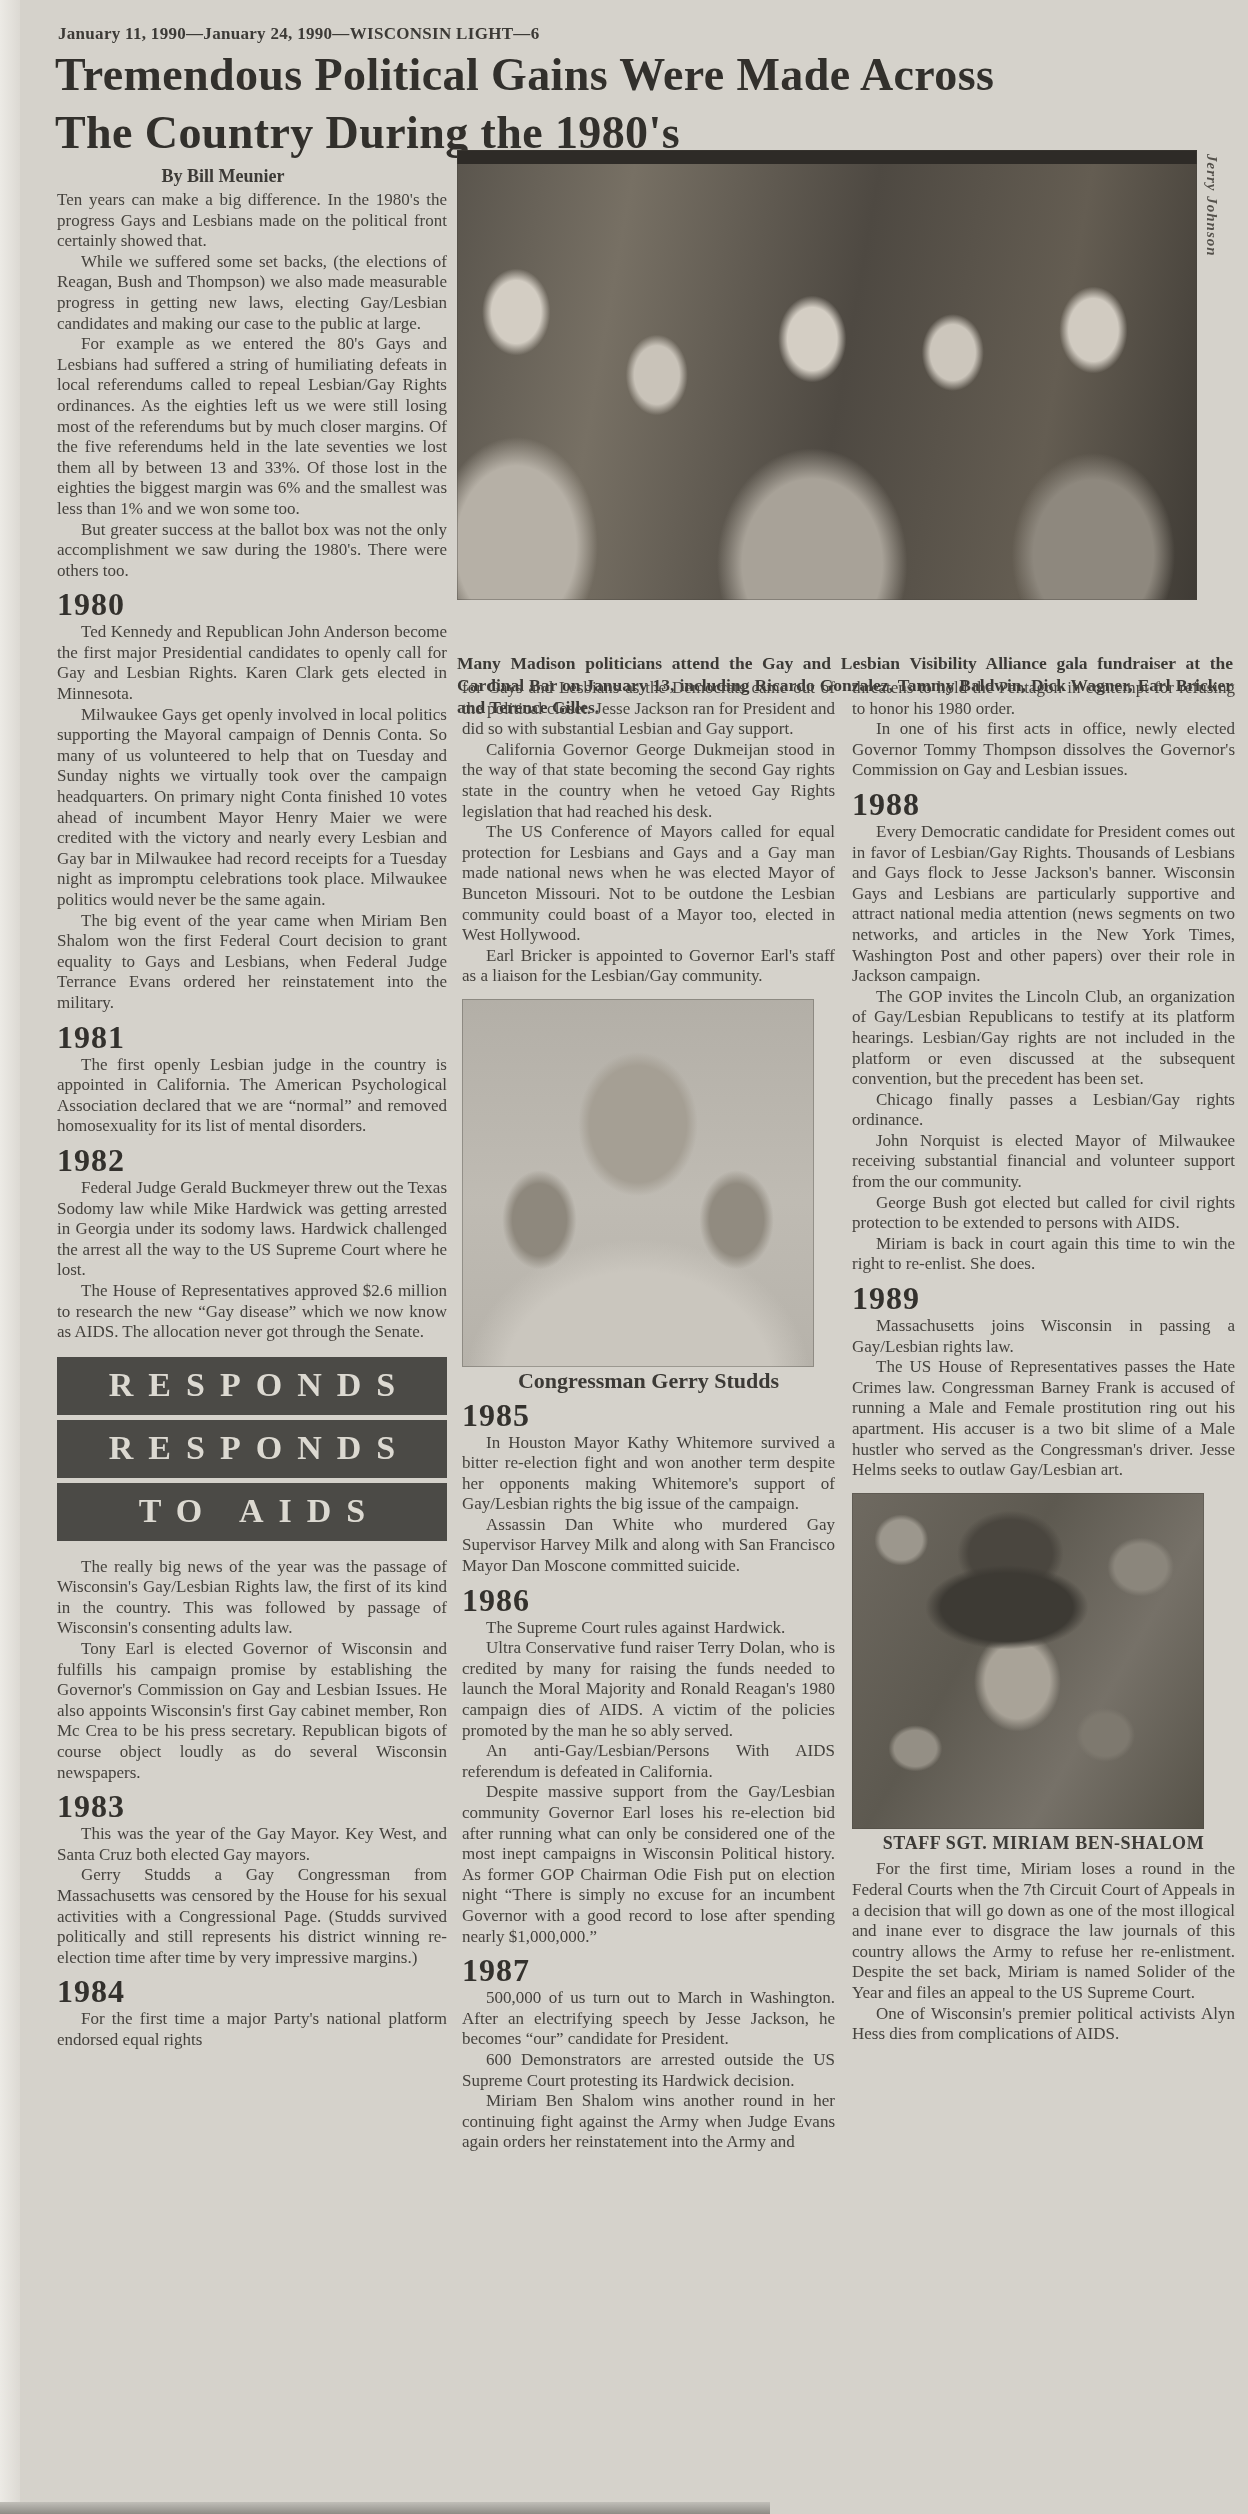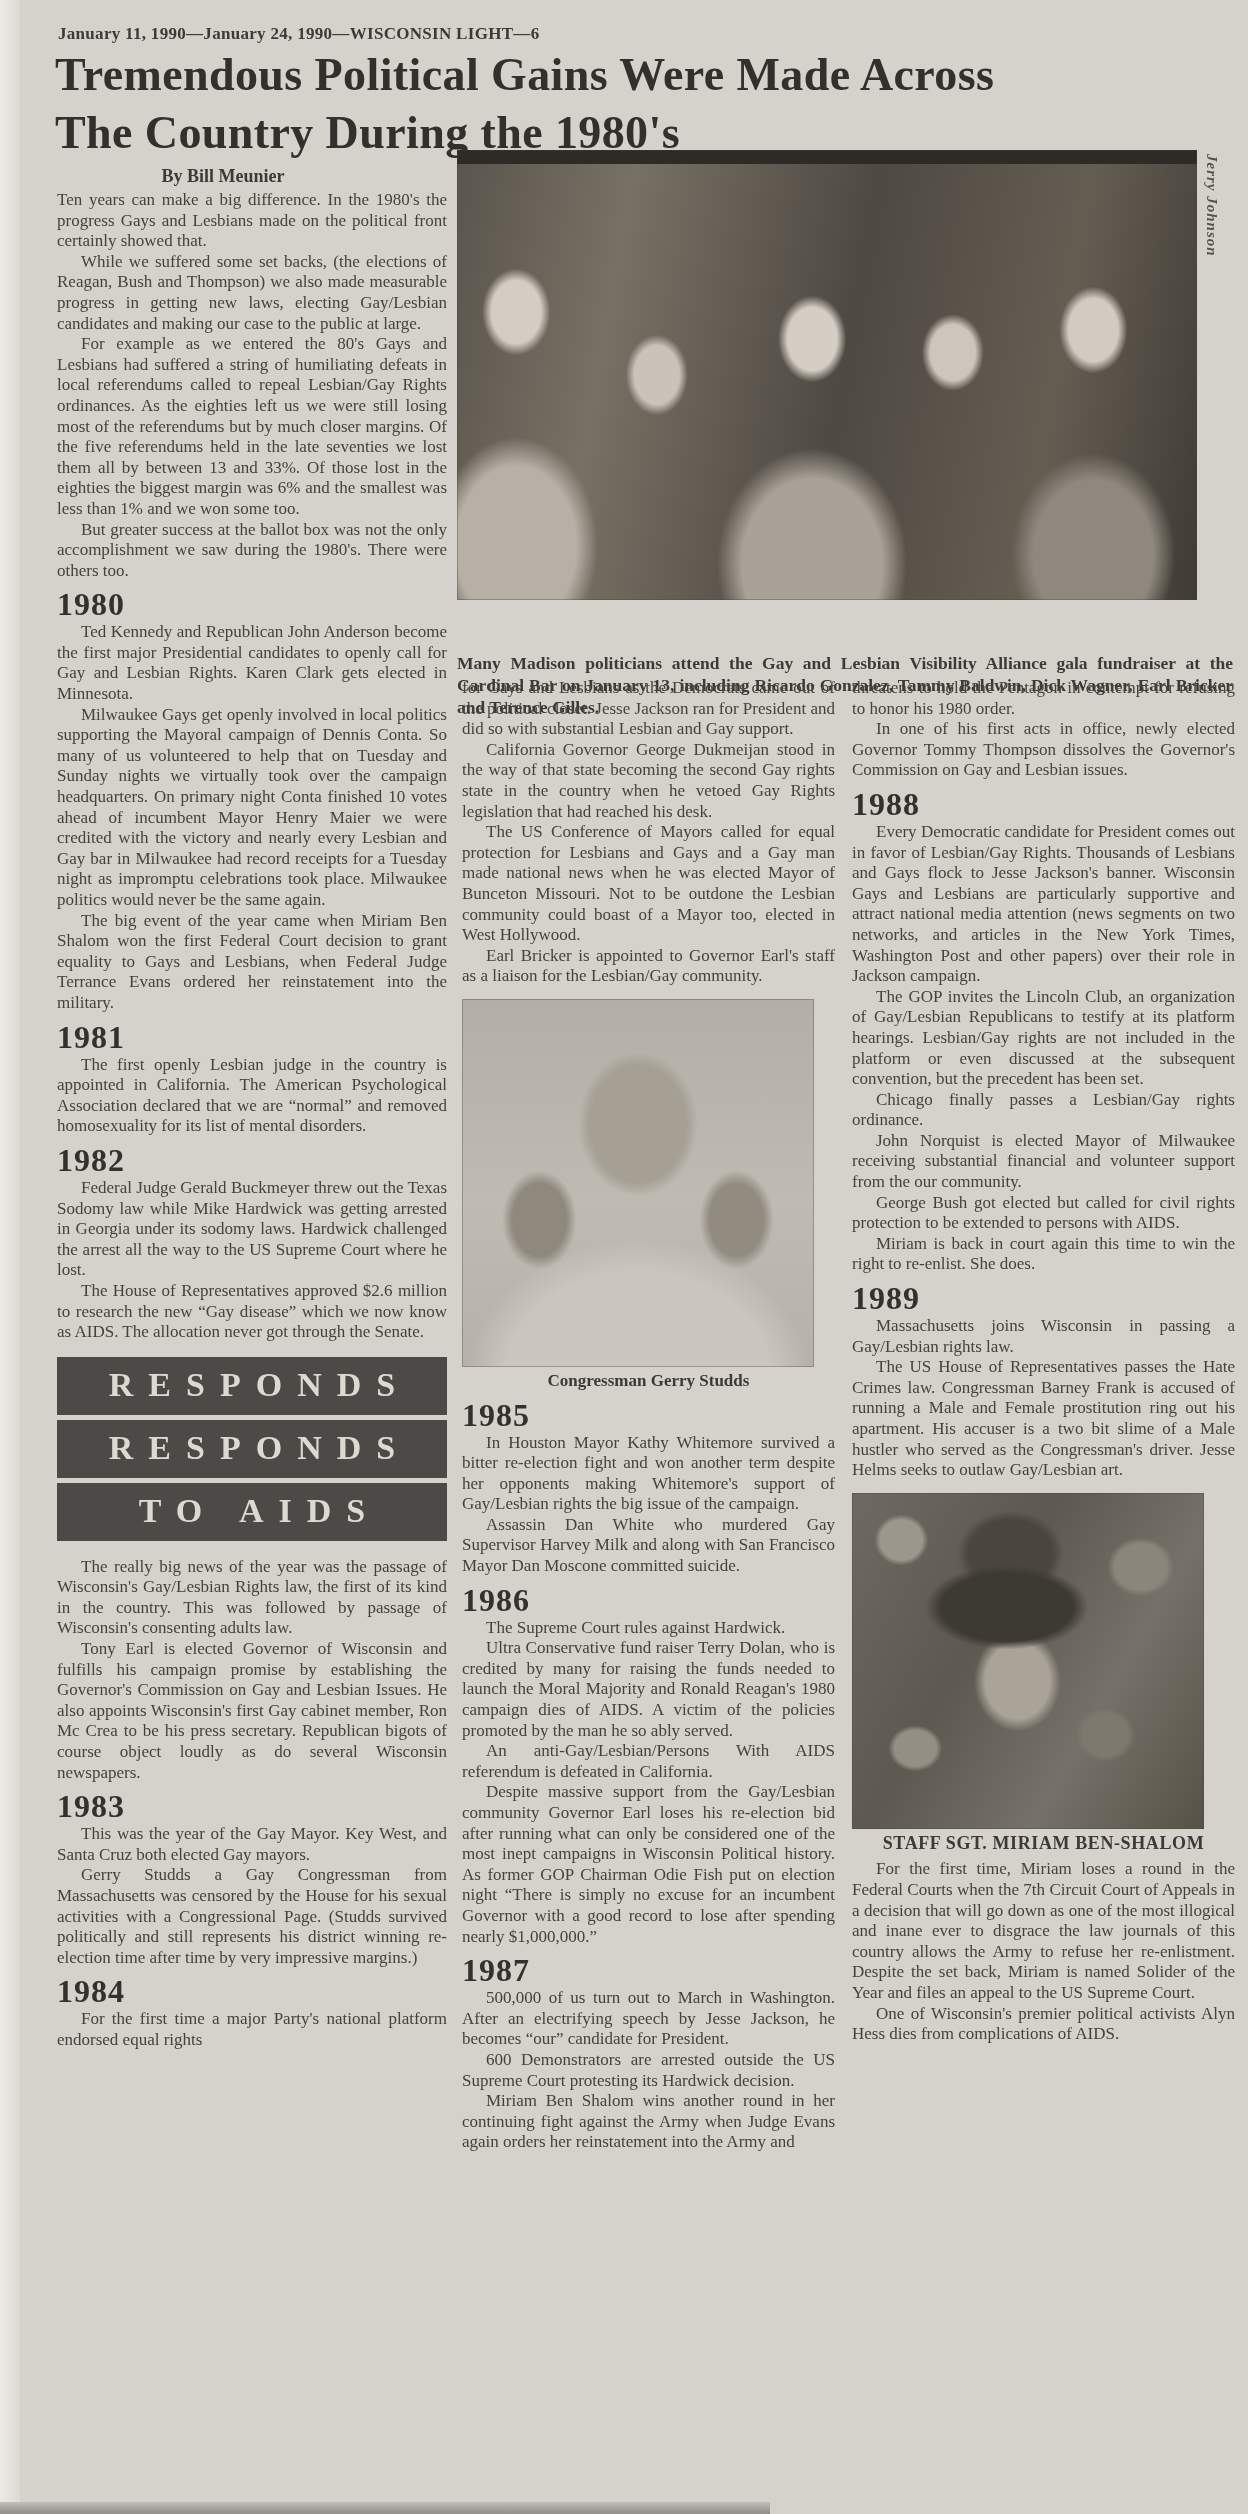--- a/index.html
+++ b/index.html
@@ -28,21 +28,21 @@
 
   .aids-box{margin:14px 0 16px;}
   .aids-box .bar{height:58px;margin-bottom:5px;background:#4b4a46;color:#dcd9d1;
         display:flex;align-items:center;justify-content:center;
         font-size:34px;font-weight:bold;letter-spacing:15px;padding-left:15px;box-sizing:border-box;}
 
   figure.photo-block{margin:12px 0 4px;position:relative;}
   .photo{box-shadow:inset 0 0 0 1px rgba(70,67,60,.35);}
   .credit{position:absolute;top:4px;right:-23px;writing-mode:vertical-rl;
         font-style:italic;font-weight:bold;font-size:15px;color:#55524c;letter-spacing:1px;}
-  .photo-cap{text-align:center;font-weight:bold;font-size:17px;margin:4px 0 6px;color:#3c3a36;}
+  .photo-cap{text-align:center;font-weight:bold;font-size:22px;margin:4px 0 6px;color:#3c3a36;}
   .photo-cap.caps{font-size:18px;letter-spacing:.6px;}
 
   
   #gala{position:absolute;left:457px;top:150px;width:740px;height:450px;margin:0;}
   #gala .photo{width:100%;height:100%;
     background:
       linear-gradient(#2e2b27 0 14px, rgba(0,0,0,0) 14px),
       radial-gradient(55px 70px at 8% 36%, #d3cdc3 0 45%, rgba(0,0,0,0) 62%),
       radial-gradient(50px 65px at 27% 50%, #c9c3b9 0 45%, rgba(0,0,0,0) 62%),
       radial-gradient(55px 70px at 48% 42%, #d4cec4 0 45%, rgba(0,0,0,0) 62%),

